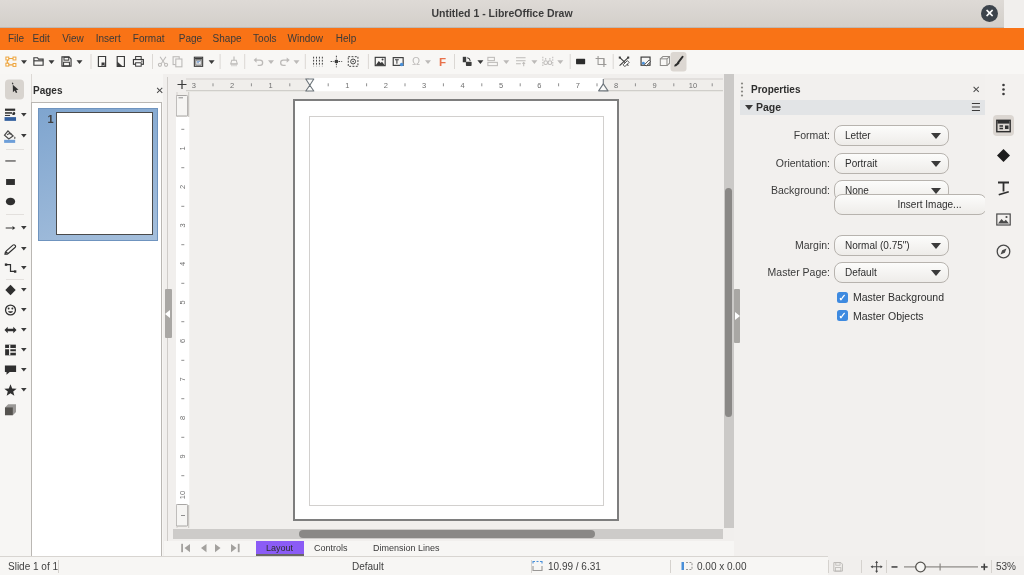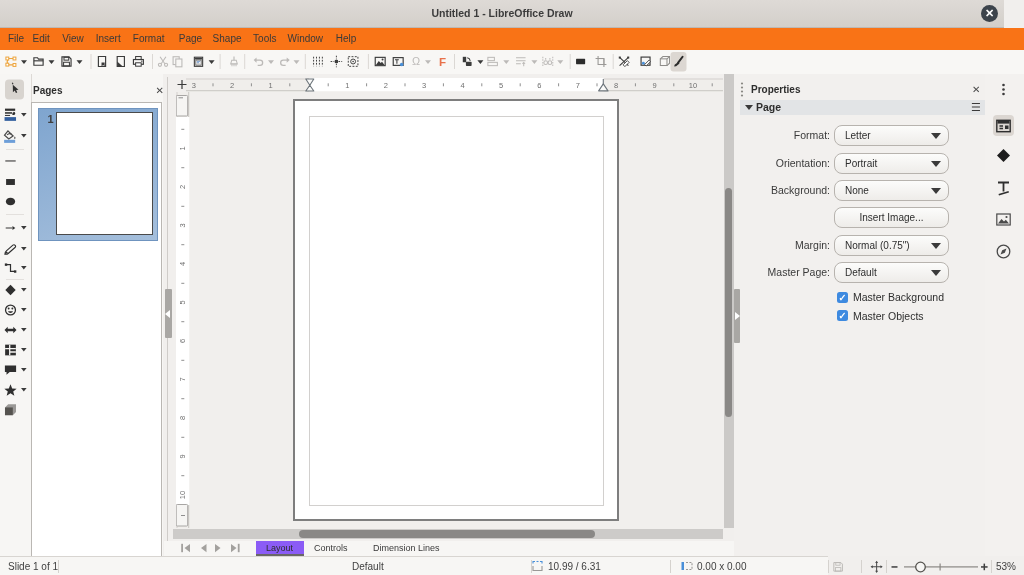--- a/index.html
+++ b/index.html
@@ -460,21 +460,21 @@
       <span class="arr"></span>
     </div>
   <div class="pbtn" style="top:152.5px;">
       <span class="txt">Portrait</span>
       <span class="arr"></span>
     </div>
   <div class="pbtn" style="top:180px;">
       <span class="txt">None</span>
       <span class="arr"></span>
     </div>
-  <div class="pbtn" style="top:207px;text-align:center;"><span>Insert Image...</span></div>
+  <div class="pbtn" style="top:194px;text-align:center;padding-left:38px;"><span>Insert Image...</span></div>
   <div class="pbtn" style="top:234.5px;">
       <span class="txt">Normal (0.75")</span>
       <span class="arr"></span>
     </div>
   <div class="pbtn" style="top:262px;">
       <span class="txt">Default</span>
       <span class="arr"></span>
     </div>
   <div class="cb" style="top:291.5px;">✓</div>
   <div class="cblabel" style="top:291px;">Master Background</div>

